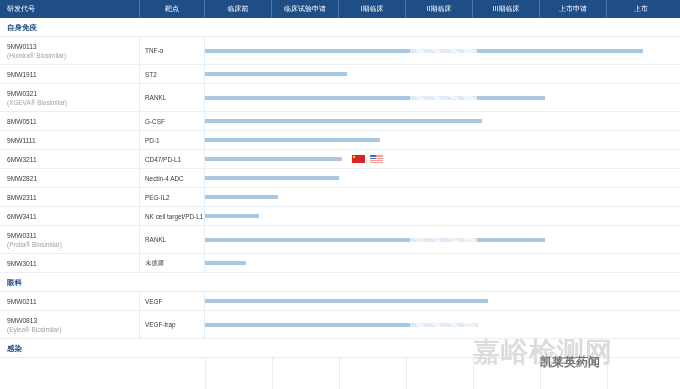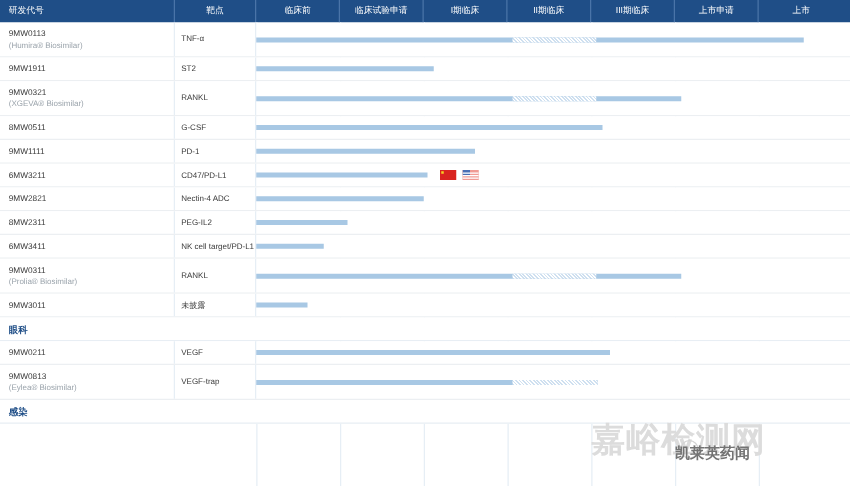--- a/index.html
+++ b/index.html
@@ -139,20 +139,23 @@
     </div>
 
   <div class="body" id="body">
       <div class="vline" style="left: 205px;"></div>
       <div class="vline" style="left: 272px;"></div>
       <div class="vline" style="left: 339px;"></div>
       <div class="vline" style="left: 406px;"></div>
       <div class="vline" style="left: 473px;"></div>
       <div class="vline" style="left: 540px;"></div>
       <div class="vline" style="left: 607px;"></div>
+      <div class="section-row">
+        <div class="section-label">自身免疫</div>
+      </div>
       <div class="drug-row h2">
         <div class="code-cell">
           <div class="code-main">9MW0113</div>
           <div class="code-sub">(Humira® Biosimilar)</div>
         </div>
         <div class="target-cell">
           <div class="target-text">TNF-α</div>
         </div>
         <div class="bar-area">
           <div class="bar" style="left: 0px; width: 438px; background: rgb(168, 200, 228);"></div>

